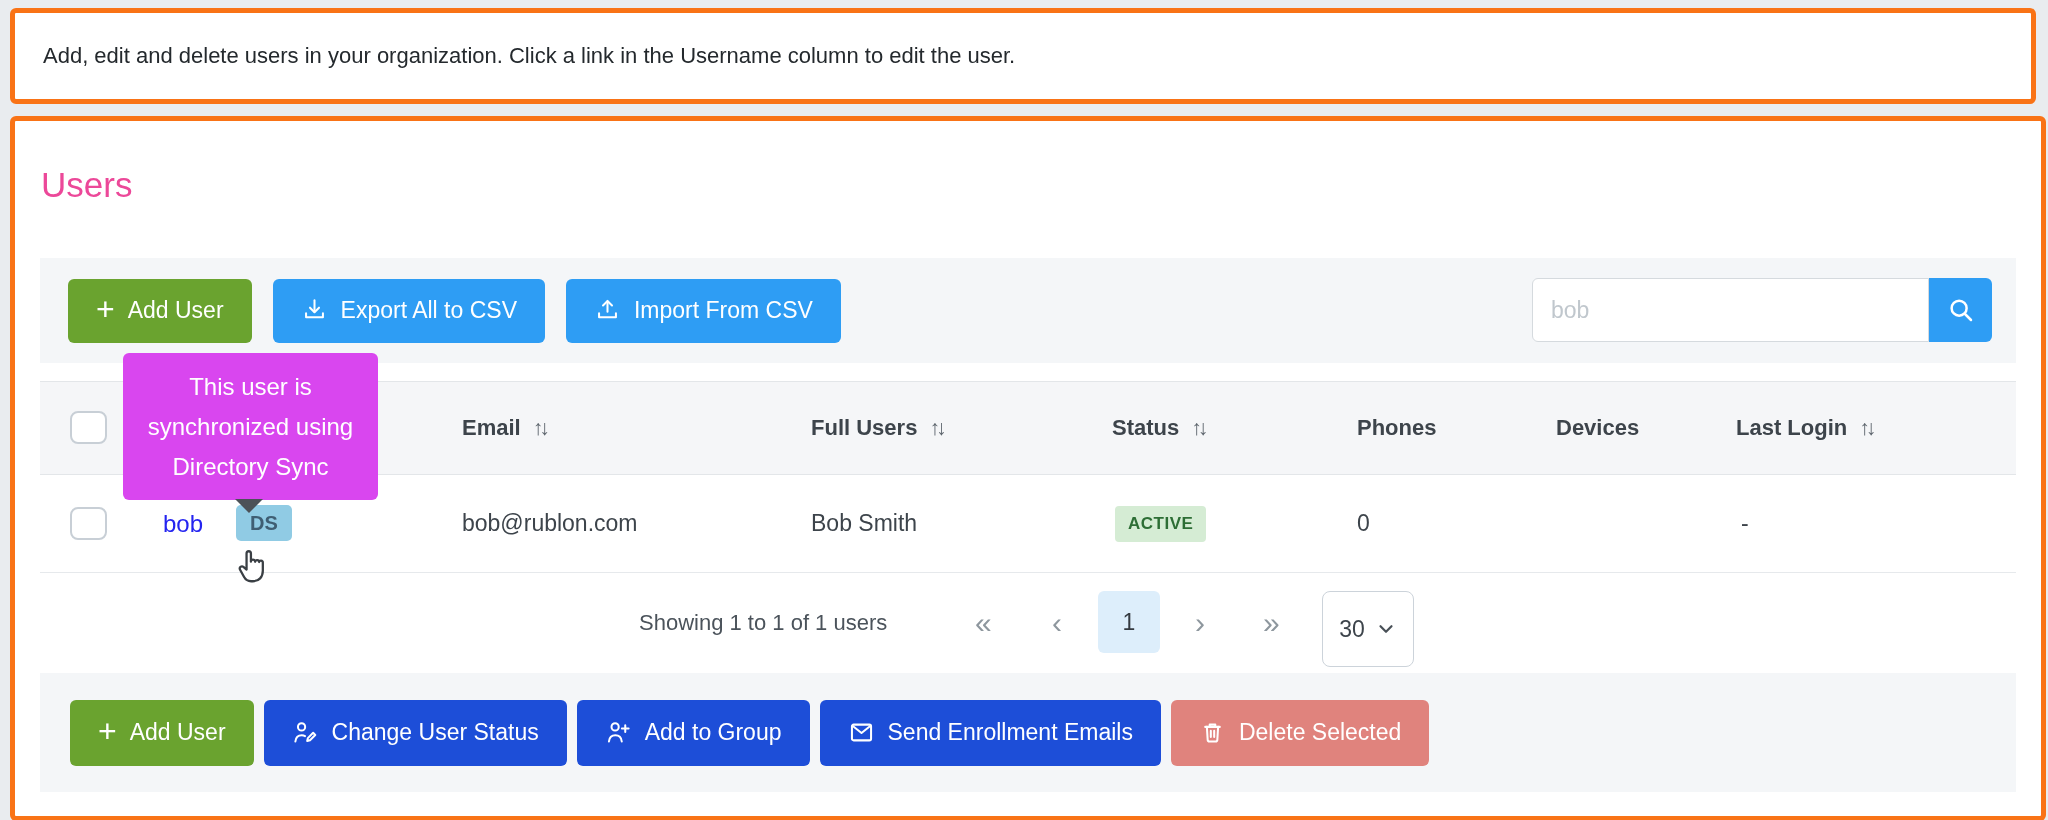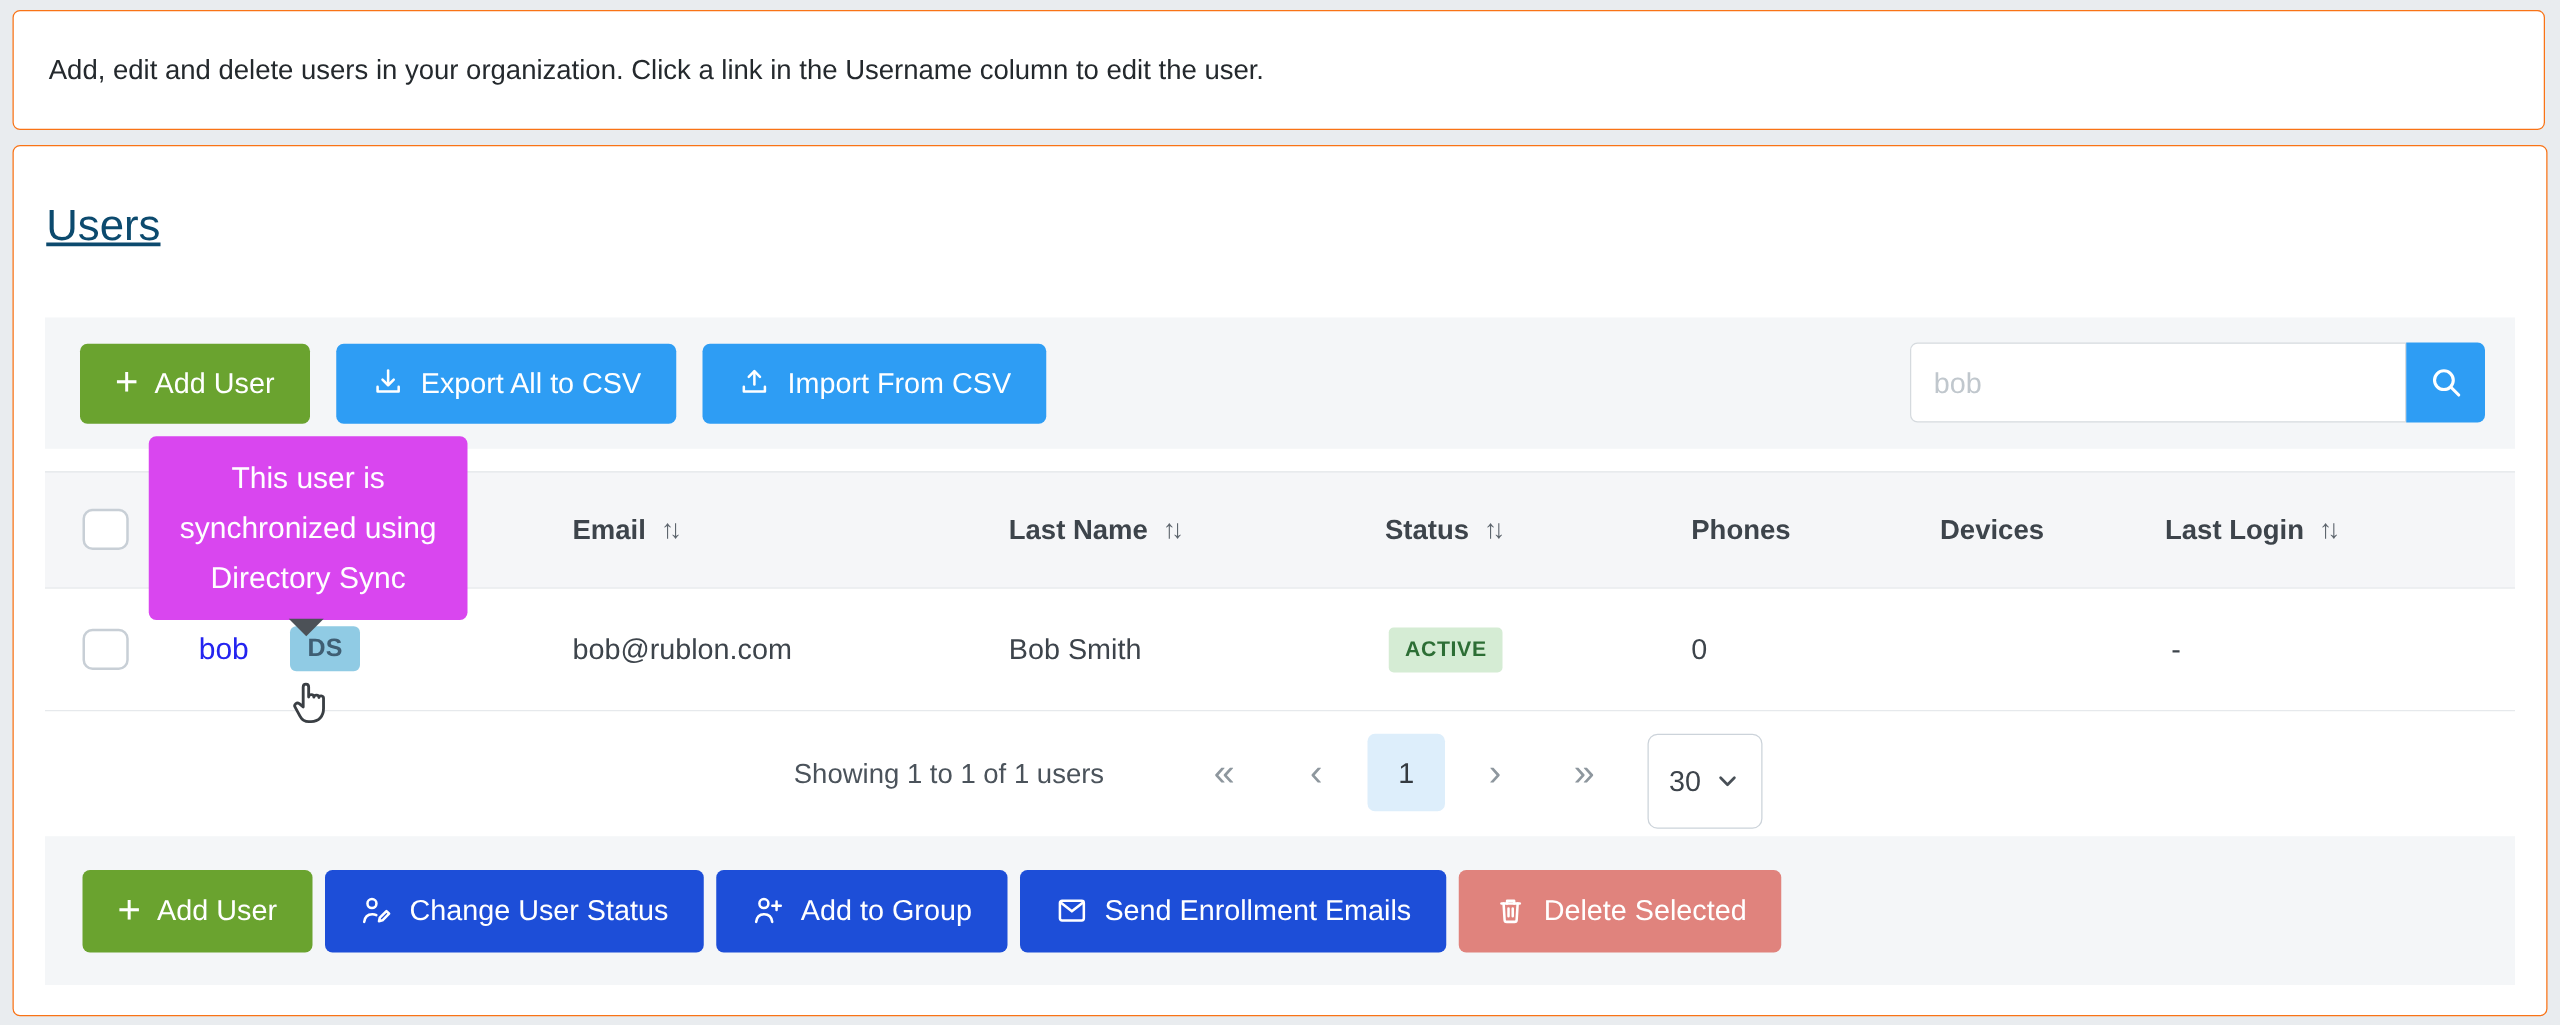--- a/index.html
+++ b/index.html
@@ -1,22 +1,22 @@
 <!DOCTYPE html>
 <html><head>
 <meta charset="utf-8">
 <style>
   html,body{margin:0;padding:0;}
   body{background:#e9ecef;font-family:"Liberation Sans",sans-serif;}
   .stage{position:relative;width:2048px;height:820px;background:#e9ecef;overflow:hidden;}
-  .card{position:absolute;background:#fff;border:1px solid #f97316;border-radius:6px;}
+  .card{position:absolute;background:#fff;border:5px solid #f97316;border-radius:6px;}
   .top-card{left:10px;top:8px;width:2026px;height:96px;display:flex;align-items:center;padding-left:28px;box-sizing:border-box;}
   .top-card span{font-size:22px;color:#24292d;}
   .main-card{left:10px;top:116px;width:2026px;height:695px;}
-  .users-title{position:absolute;left:26px;top:44px;font-size:35px;font-weight:500;color:#0c4a6e;margin:0;text-decoration:underline;}
+  .users-title{position:absolute;left:26px;top:44px;font-size:35px;font-weight:500;color:#ec4899;margin:0;}
   .band{position:absolute;left:25px;width:1976px;background:#f4f6f8;}
   .toolbar-band{top:137px;height:105px;display:flex;align-items:center;padding-left:28px;box-sizing:border-box;gap:21px;}
   .btn{display:inline-flex;align-items:center;justify-content:center;gap:13px;height:64px;border:none;border-radius:6px;font-size:23px;color:#fff;padding:0 28px;font-family:"Liberation Sans",sans-serif;cursor:pointer;white-space:nowrap;}
   .btn-green{background:#6aa32f;}
   .btn-blue{background:#2e9df4;}
   .btn-gray{background:#1d4ed8;}
   .btn-red{background:#e0837d;}
   .plus-glyph{font-size:32px;font-weight:300;line-height:1;margin-top:-3px;}
   .search-group{position:absolute;right:24px;top:20px;display:flex;}
   .search-input{width:397px;height:64px;box-sizing:border-box;border:1px solid #d5dade;border-radius:6px 0 0 6px;padding:0 18px;font-size:23px;color:#3d444b;font-family:"Liberation Sans",sans-serif;outline:none;}
@@ -98,21 +98,21 @@
       </div>
     </div>
 
     <div class="thead">
       <div class="checkbox"></div>
       <div class="cell" style="left:422px;">
         <span class="th-label">Email</span>
         <span class="sort-glyph">↑↓</span>
       </div>
       <div class="cell" style="left:771px;">
-        <span class="th-label">Last Name</span>
+        <span class="th-label">Full Users</span>
         <span class="sort-glyph">↑↓</span>
       </div>
       <div class="cell" style="left:1072px;">
         <span class="th-label">Status</span>
         <span class="sort-glyph">↑↓</span>
       </div>
       <div class="cell" style="left:1317px;">
         <span class="th-label">Phones</span>
       </div>
       <div class="cell" style="left:1516px;">

